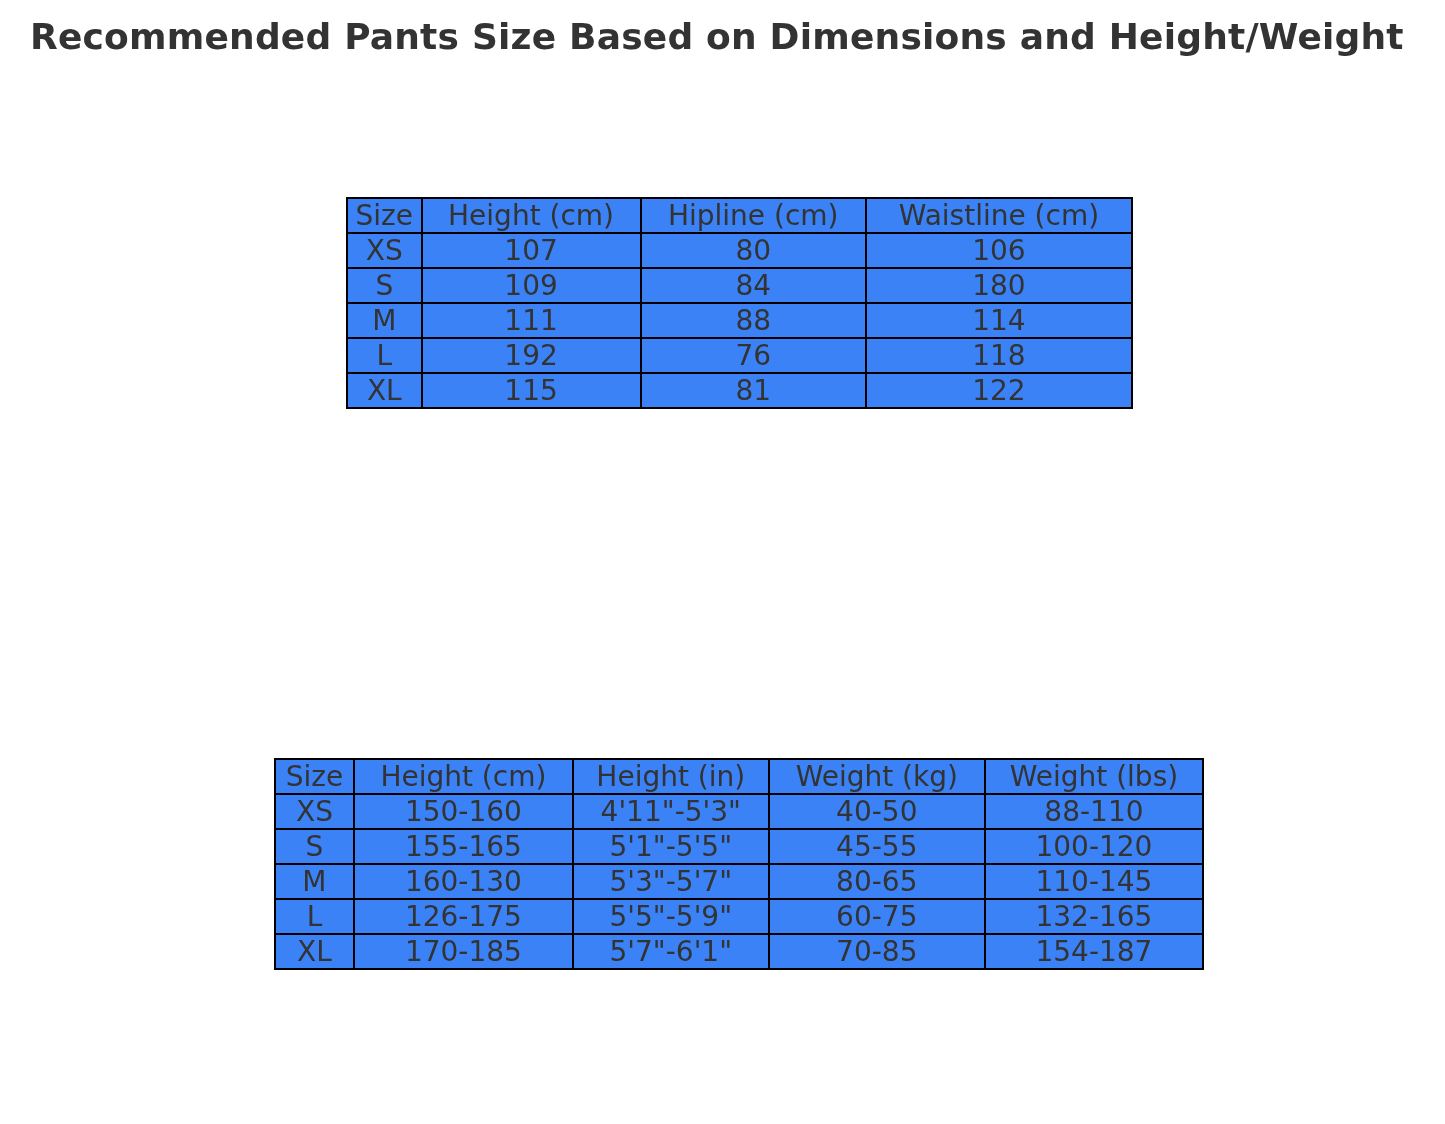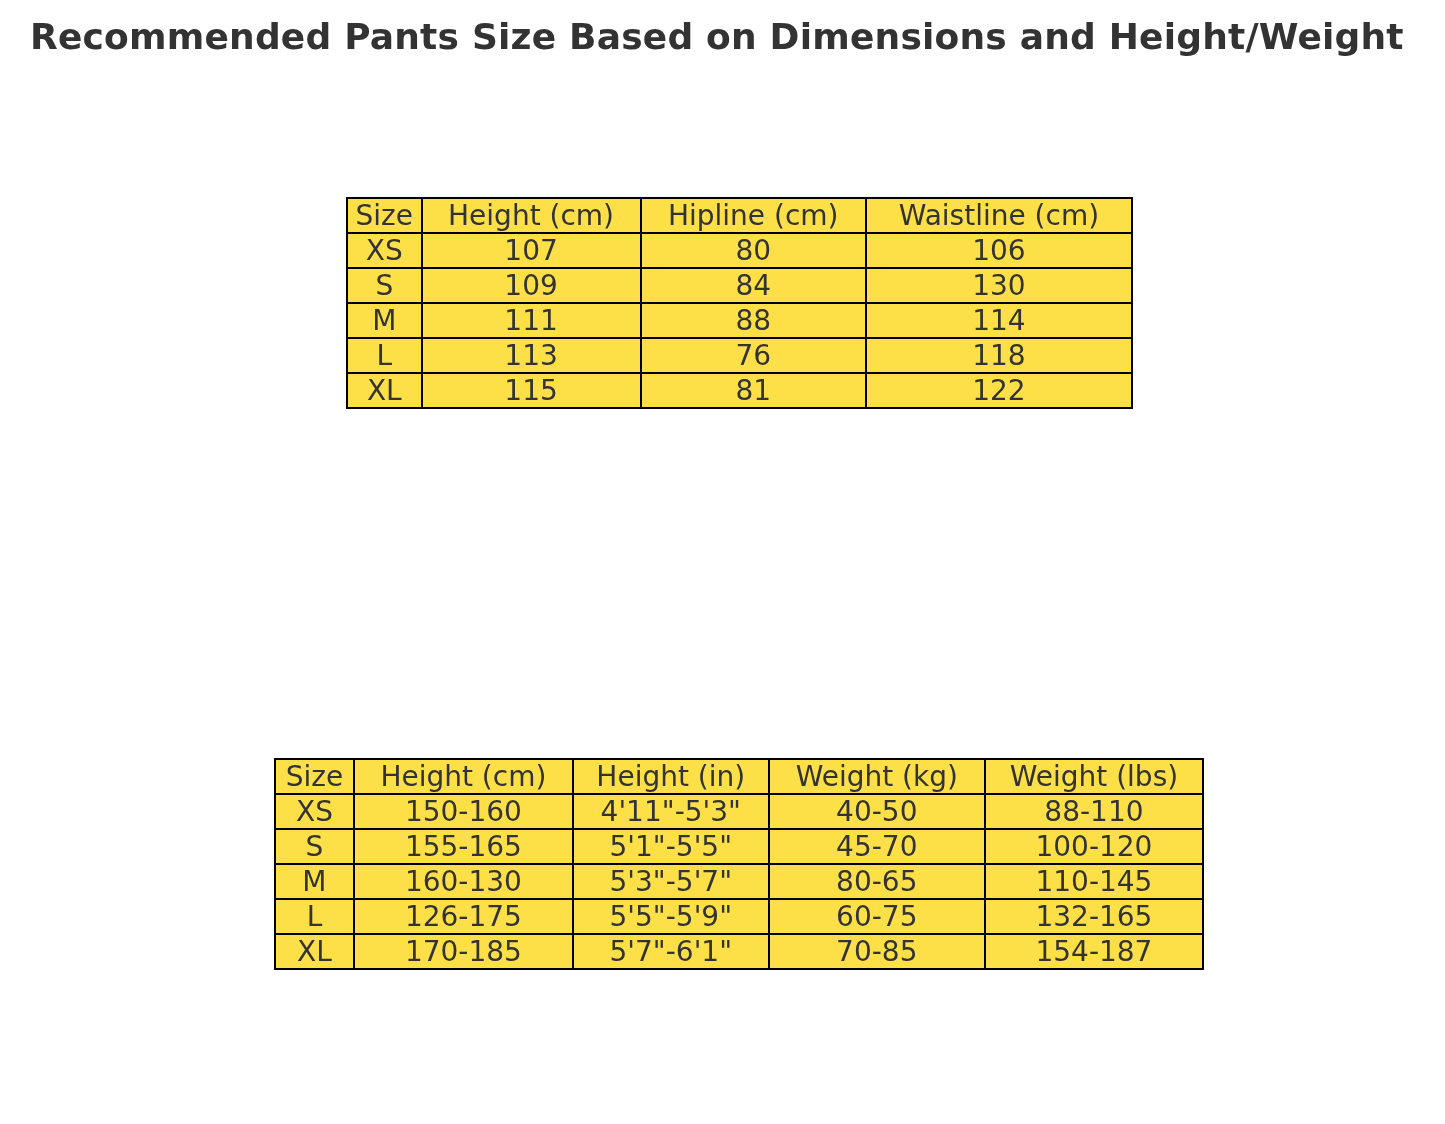--- a/index.html
+++ b/index.html
@@ -22,21 +22,21 @@
     font-size: 36px;
     font-weight: bold;
     color: #333333;
     white-space: nowrap;
     letter-spacing: 0.2px;
   }
   table.size-table {
     position: absolute;
     border-collapse: collapse;
     table-layout: fixed;
-    background: #fde047;
+    background: #3b82f6;
   }
   table.size-table th,
   table.size-table td {
     border: 2px solid #000000;
     text-align: center;
     vertical-align: middle;
     font-size: 28px;
     font-weight: normal;
     color: #333333;
     padding: 0;
@@ -80,31 +80,31 @@
       <tr>
         <td>XS</td>
         <td>107</td>
         <td>80</td>
         <td>106</td>
       </tr>
       <tr>
         <td>S</td>
         <td>109</td>
         <td>84</td>
-        <td>130</td>
+        <td>180</td>
       </tr>
       <tr>
         <td>M</td>
         <td>111</td>
         <td>88</td>
         <td>114</td>
       </tr>
       <tr>
         <td>L</td>
-        <td>113</td>
+        <td>192</td>
         <td>76</td>
         <td>118</td>
       </tr>
       <tr>
         <td>XL</td>
         <td>115</td>
         <td>81</td>
         <td>122</td>
       </tr>
     </tbody>
@@ -132,21 +132,21 @@
         <td>XS</td>
         <td>150-160</td>
         <td>4'11"-5'3"</td>
         <td>40-50</td>
         <td>88-110</td>
       </tr>
       <tr>
         <td>S</td>
         <td>155-165</td>
         <td>5'1"-5'5"</td>
-        <td>45-70</td>
+        <td>45-55</td>
         <td>100-120</td>
       </tr>
       <tr>
         <td>M</td>
         <td>160-130</td>
         <td>5'3"-5'7"</td>
         <td>80-65</td>
         <td>110-145</td>
       </tr>
       <tr>

